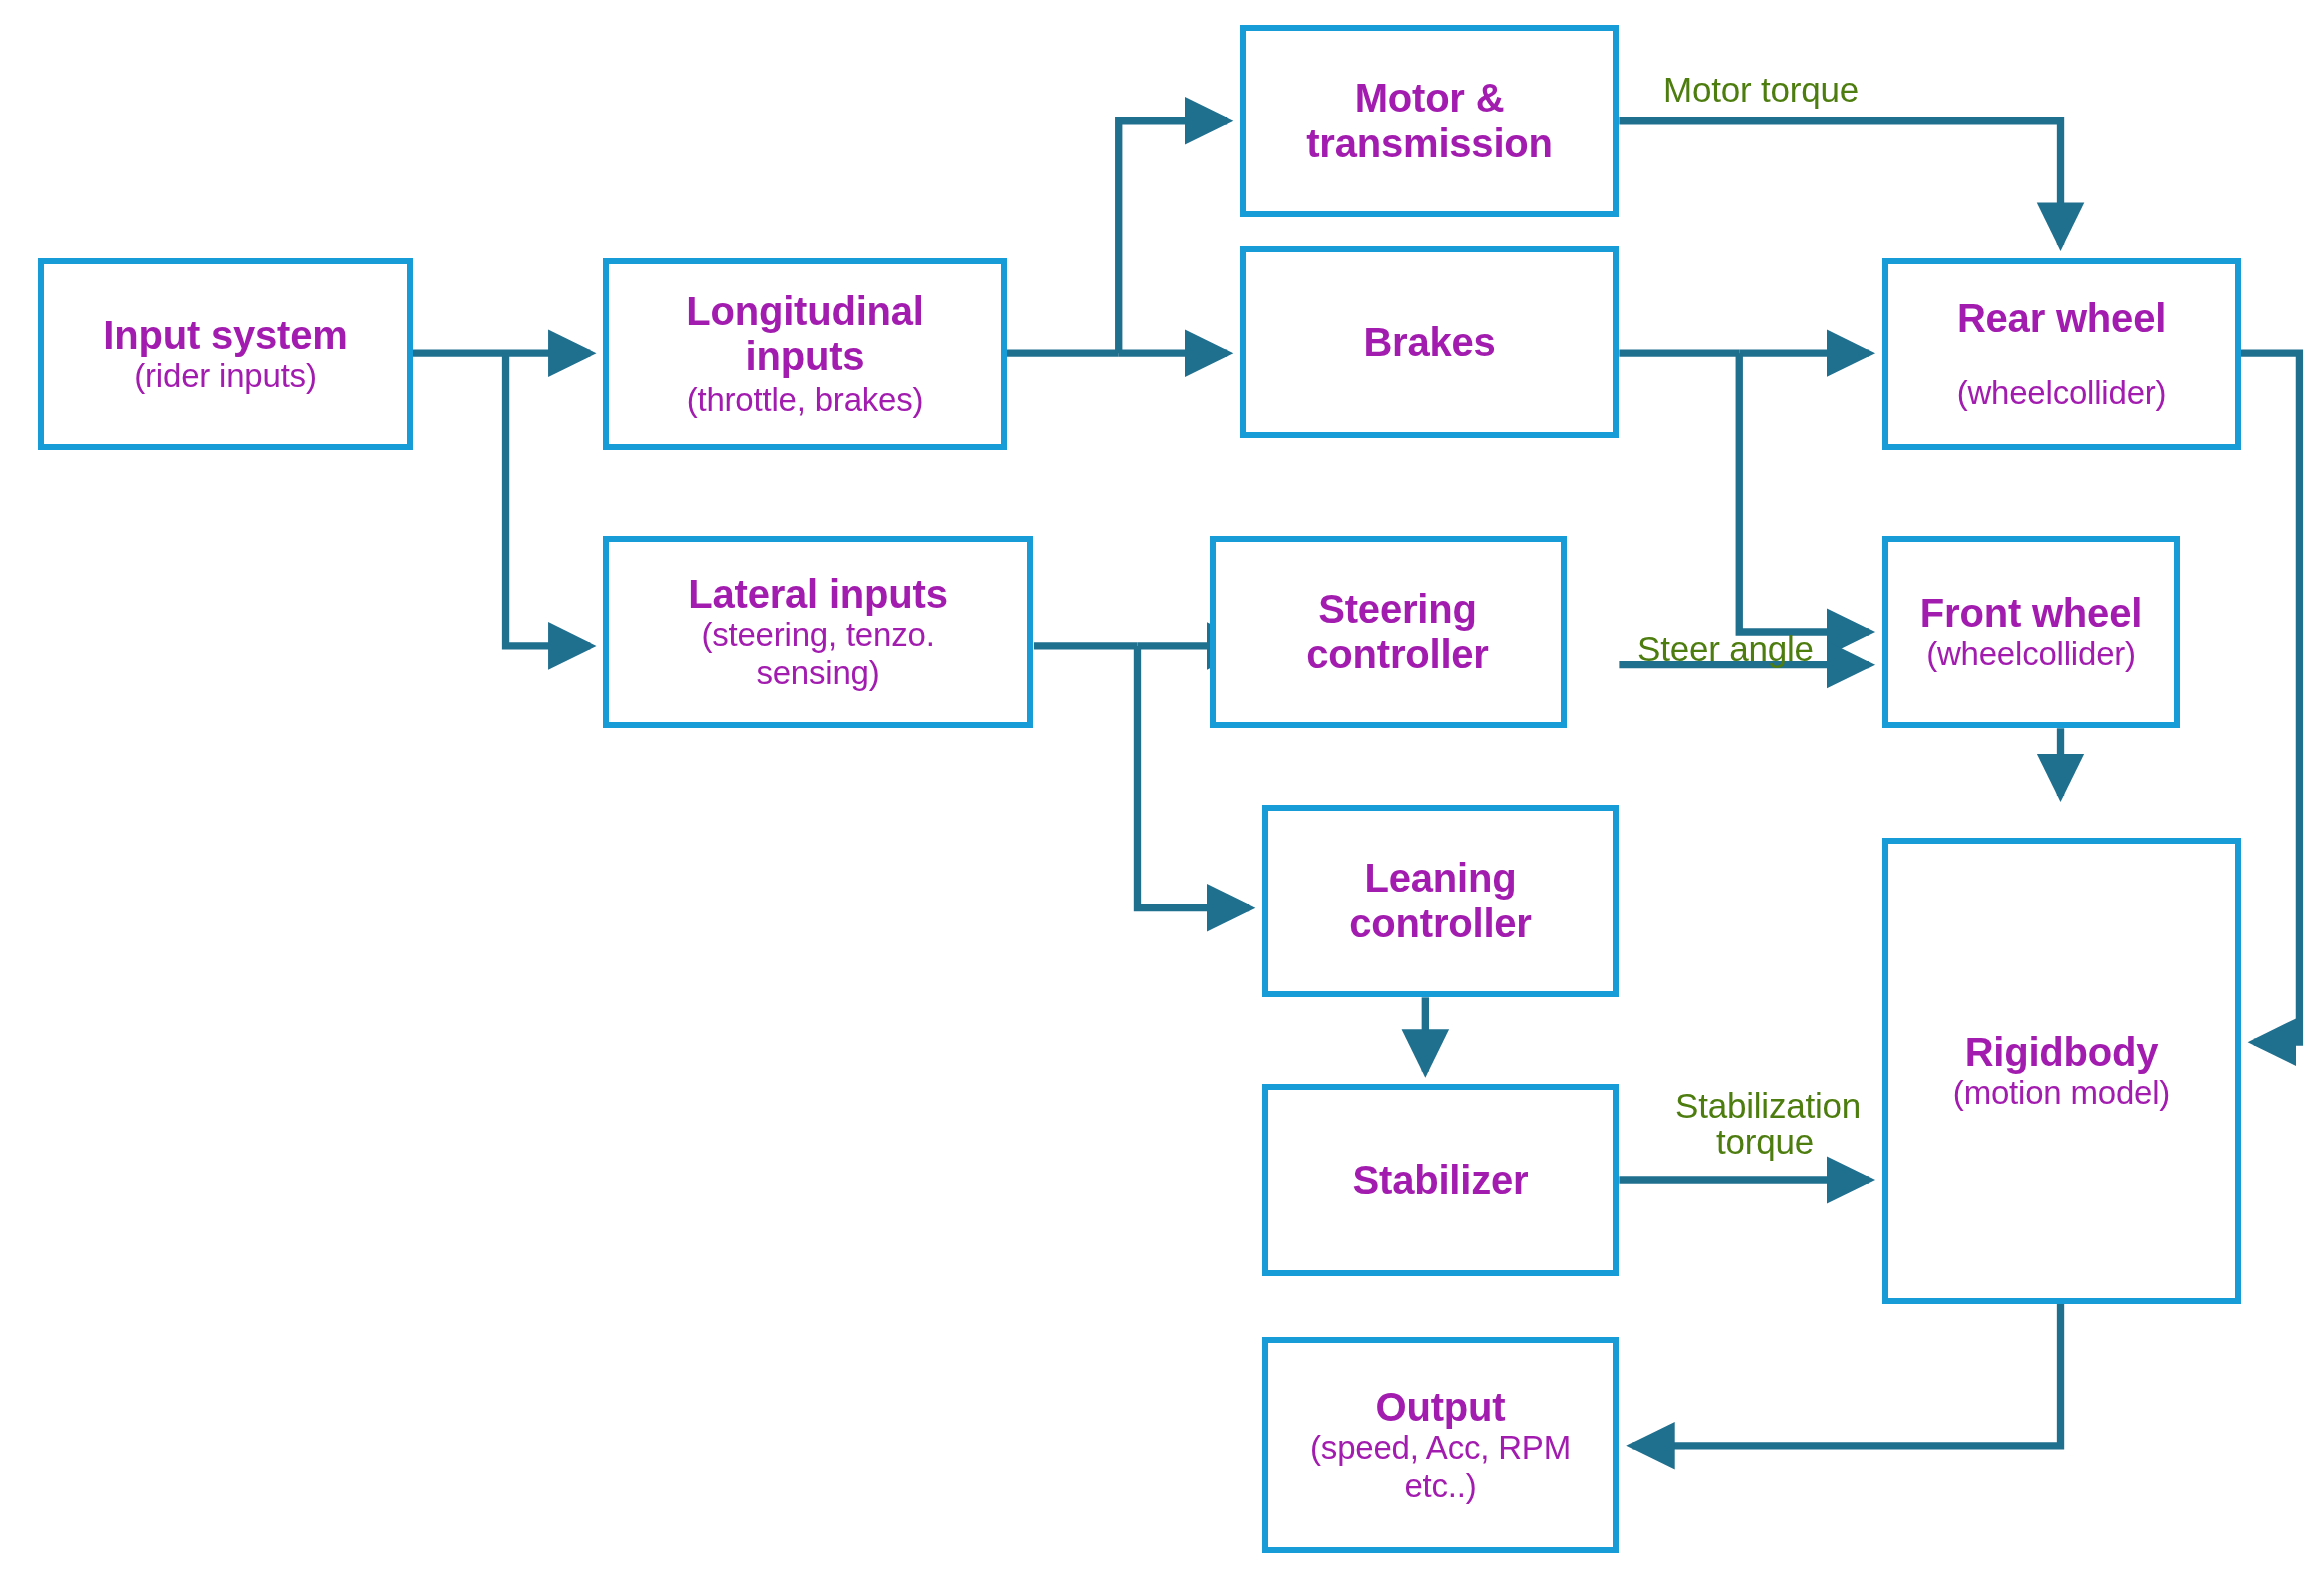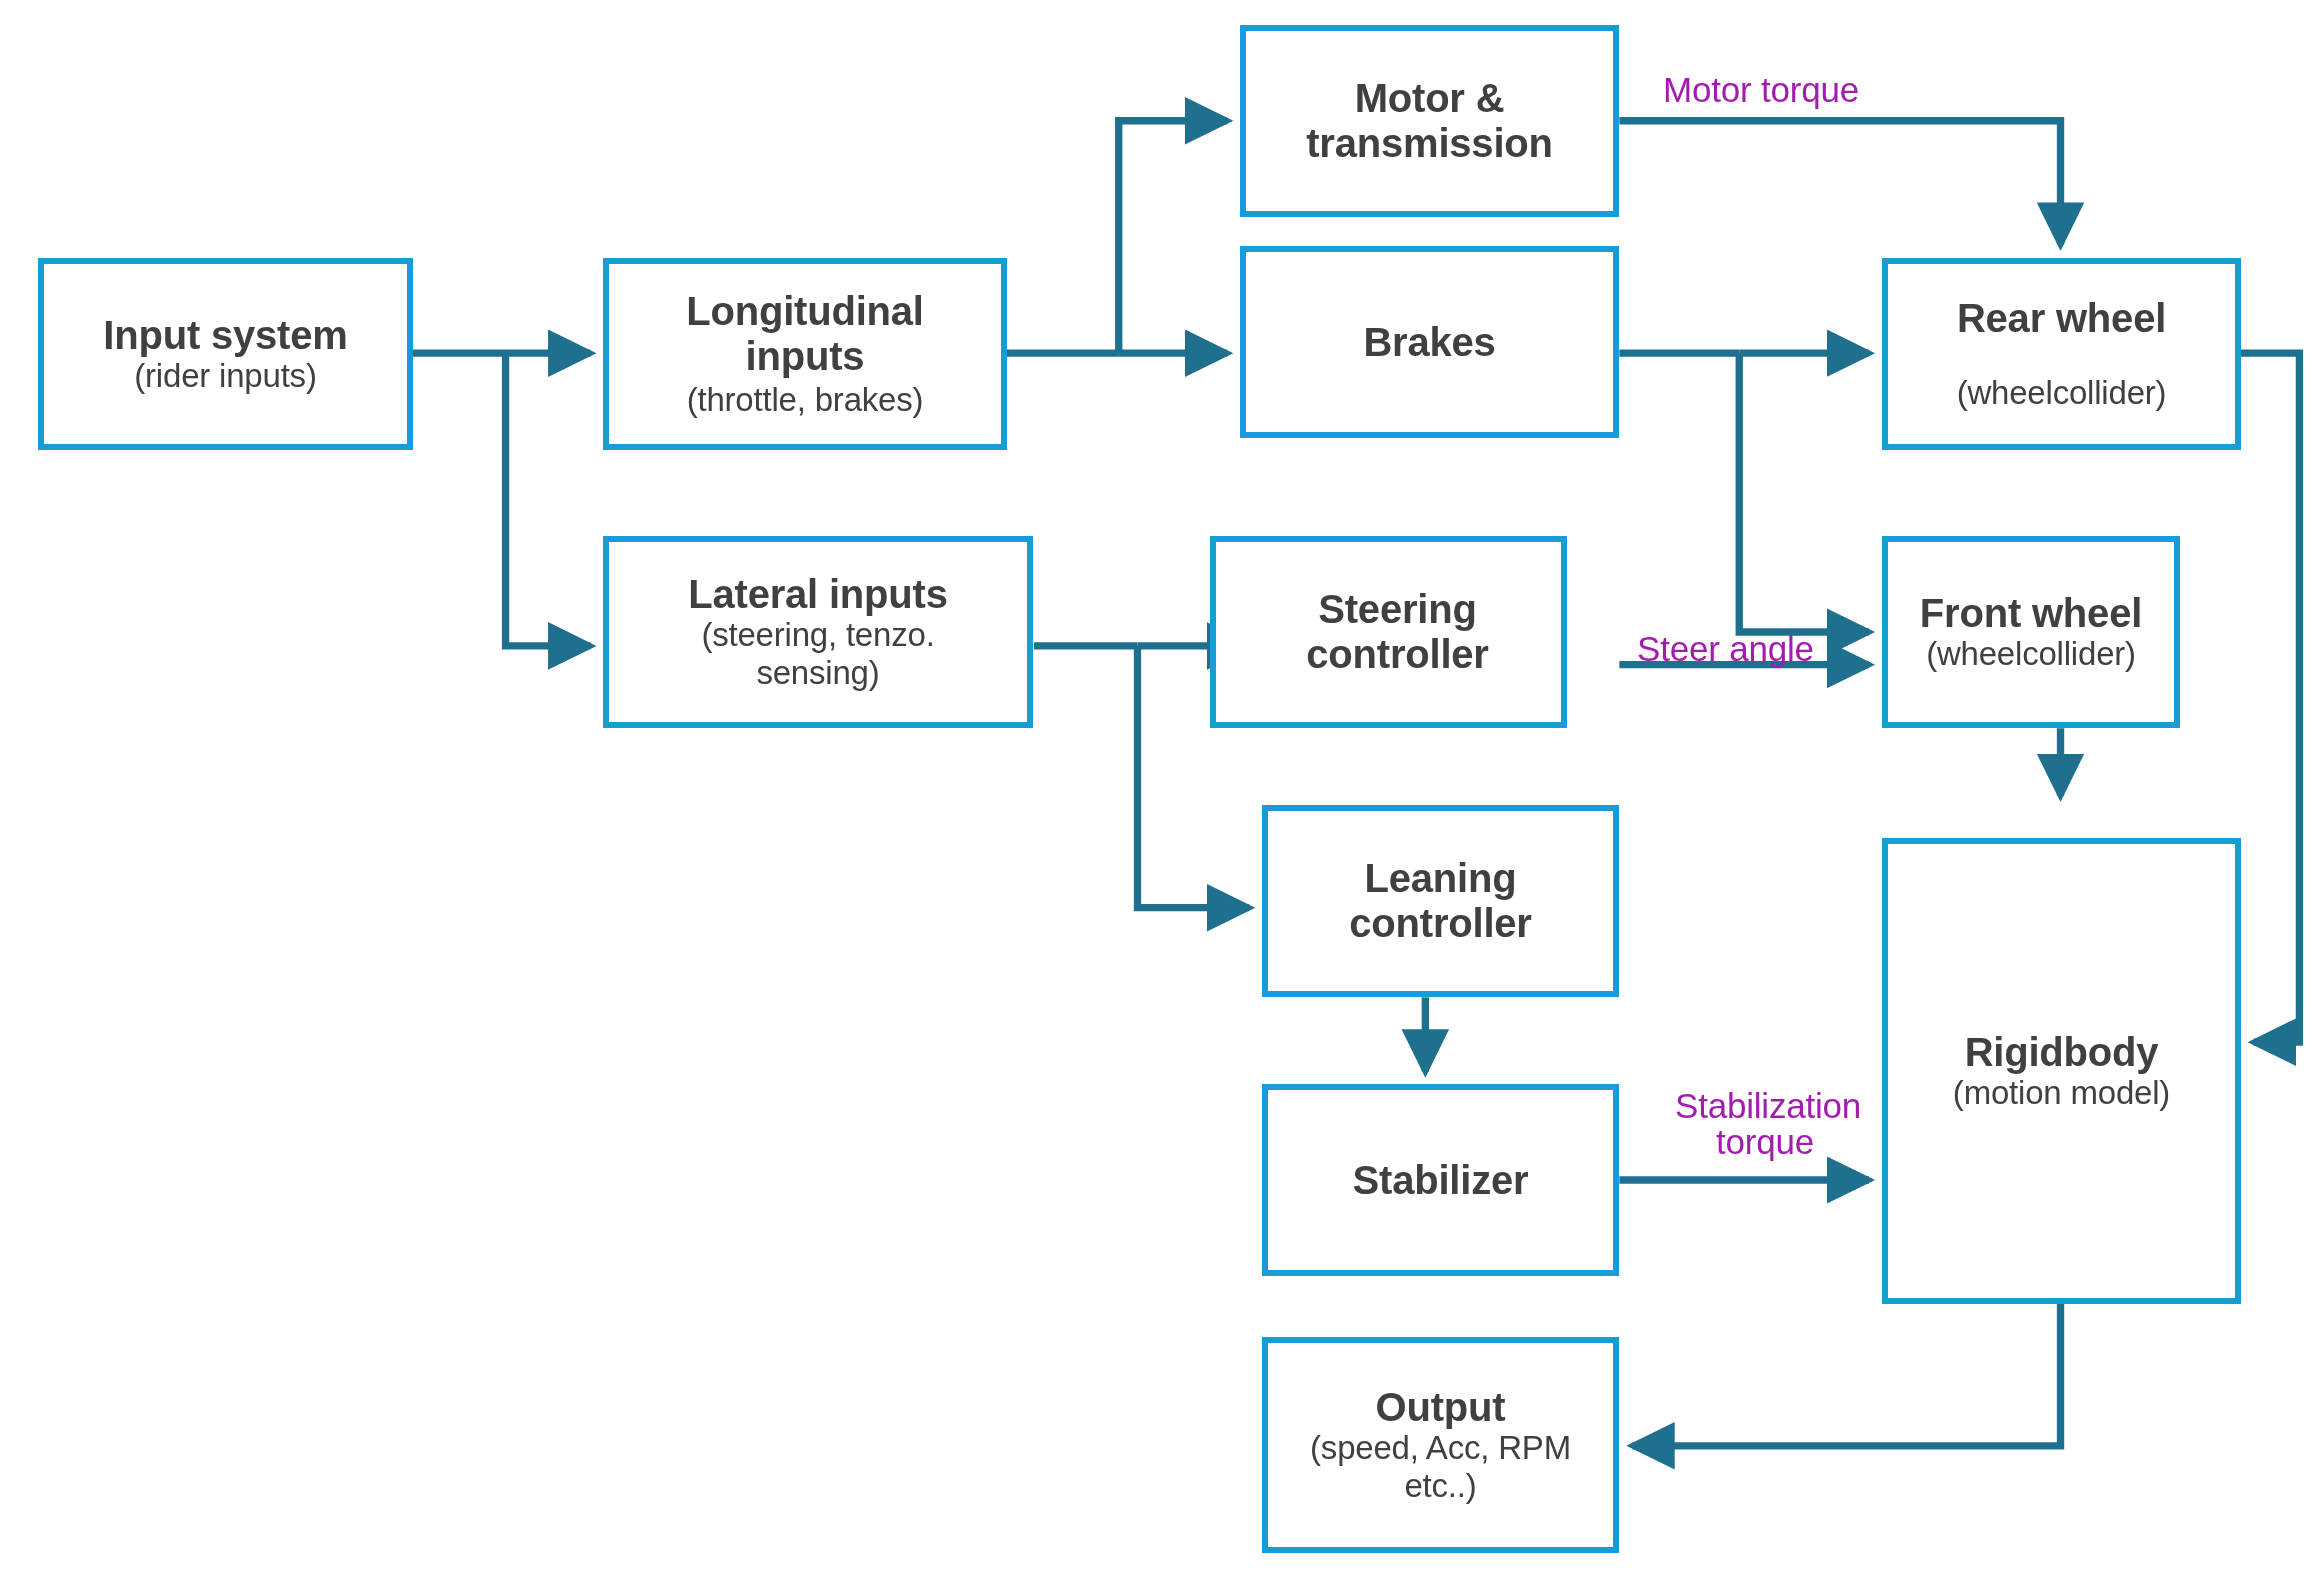--- a/index.html
+++ b/index.html
@@ -24,41 +24,41 @@
   .node-box {
     position: absolute;
     box-sizing: border-box;
     border: 6.5px solid #189CD8;
     background: #ffffff;
     display: flex;
     flex-direction: column;
     align-items: center;
     justify-content: center;
     text-align: center;
-    color: #404040;
+    color: #a21caf;
     z-index: 5;
   }
   .node-title {
     font-weight: bold;
     font-size: 40px;
     line-height: 1.12;
     letter-spacing: -0.2px;
     white-space: nowrap;
   }
   .node-sub {
     font-weight: normal;
     font-size: 33px;
     line-height: 1.15;
     letter-spacing: -0.2px;
     white-space: nowrap;
   }
   .node-sub.wrapped { white-space: normal; }
   .edge-label {
     position: absolute;
-    color: #a21caf;
+    color: #4d7c0f;
     font-size: 35px;
     font-weight: normal;
     line-height: 1.2;
     letter-spacing: -0.2px;
     text-align: center;
     white-space: nowrap;
     z-index: 6;
   }
 </style>
 </head>

